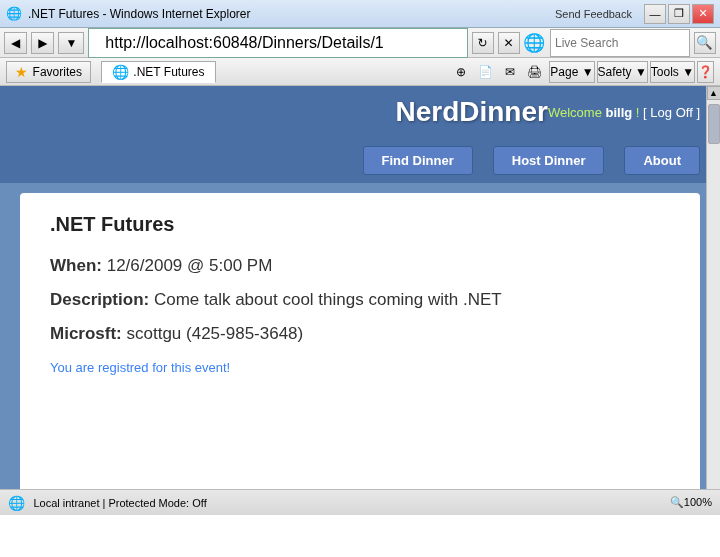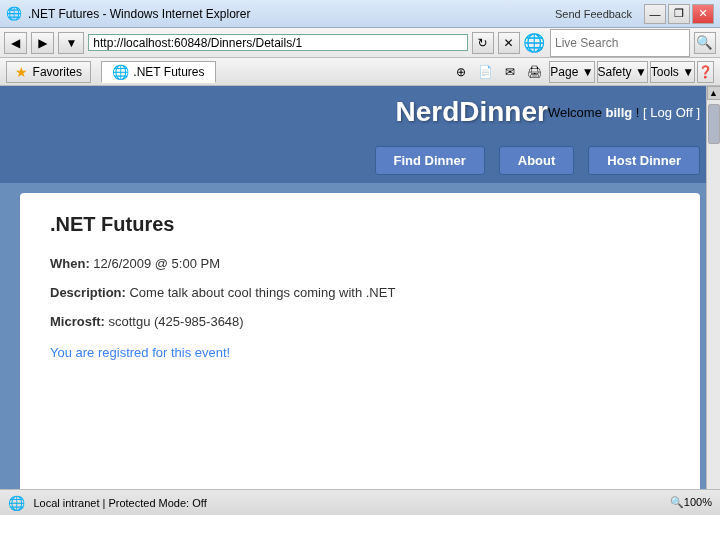--- a/index.html
+++ b/index.html
@@ -34,22 +34,22 @@
       gap: 4px;
       border-bottom: 1px solid #bbb;
     }
     .nav-btn {
       height: 22px; padding: 0 6px;
       background: linear-gradient(to bottom, #f8f8f8, #ddd);
       border: 1px solid #aaa; cursor: pointer; font-size: 12px;
       display: flex; align-items: center;
     }
     .address-input {
-      flex: 1; height: 17px; border: 1px solid #7a9; padding: 0 4px;
-      font-size: 12px; background: #fff;
+      flex: 1; height: 30px; border: 1px solid #7a9; padding: 0 16px;
+      font-size: 16px; background: #fff;
     }
     .go-btn {
       height: 22px; width: 22px;
       background: linear-gradient(to bottom, #f8f8f8, #ddd);
       border: 1px solid #aaa; cursor: pointer; font-size: 12px;
       display: flex; align-items: center; justify-content: center;
     }
     .search-bar-section {
       display: flex; align-items: center; gap: 4px;
     }
@@ -121,30 +121,30 @@
       display: flex;
       align-items: center;
       justify-content: flex-end;
     }
     .app-title {
       color: #fff;
       font-size: 28px;
       font-weight: bold;
       text-shadow: 1px 1px 3px rgba(0,0,0,0.4);
     }
-    .welcome-text { color: #000000; font-size: 13px; }
+    .welcome-text { color: #bef264; font-size: 13px; }
     .welcome-user { font-weight: bold; color: #fff; }
     .log-off-link { color: #fff; text-decoration: none; }
 
     .nav-bar {
       background: #4a6fa5;
       padding: 8px 20px;
       display: flex;
       justify-content: flex-end;
-      gap: 14px;
+      gap: 20px;
     }
     .nav-button {
       padding: 6px 18px;
       background: #5a7fc5;
       color: #fff;
       border: 1px solid #3a5f95;
       cursor: pointer;
       font-size: 13px;
       font-weight: bold;
       border-radius: 3px;
@@ -156,21 +156,21 @@
       padding: 20px 30px;
       border-radius: 4px;
       min-height: 310px;
     }
     .dinner-title {
       font-size: 20px;
       font-weight: bold;
       color: #222;
       margin-bottom: 20px;
     }
-    .field-row { margin-bottom: 14px; font-size: 13px; color: #333; }
+    .field-row { margin-bottom: 14px; font-size: 17px; color: #333; }
     .field-label { font-weight: bold; }
     .field-value { color: #333; }
     .registered-text { color: #3b82f6; font-size: 13px; font-weight: normal; margin-top: 16px; }
 
     
     .status-bar {
       background: linear-gradient(to bottom, #e8e8e8, #d8d8d8);
       height: 26px;
       display: flex;
       align-items: center;
@@ -257,22 +257,22 @@
       <span class="welcome-text">!</span>
       <span class="welcome-text"> </span>
       <span class="log-off-link">[ </span>
       <a class="log-off-link" href="#">Log Off</a>
       <span class="log-off-link"> ]</span>
     </div>
   </div>
 
   <div class="nav-bar">
     <button class="nav-button">Find Dinner</button>
+    <button class="nav-button">Host Dinner</button>
     <button class="nav-button">About</button>
-    <button class="nav-button">Host Dinner</button>
   </div>
 
   <div class="content-area">
     <div class="dinner-title">.NET Futures</div>
 
     <div class="field-row">
       <span class="field-label">When:</span>
       <span class="field-value"> </span>
       <span class="field-value">12/6/2009 @ 5:00 PM</span>
     </div>

